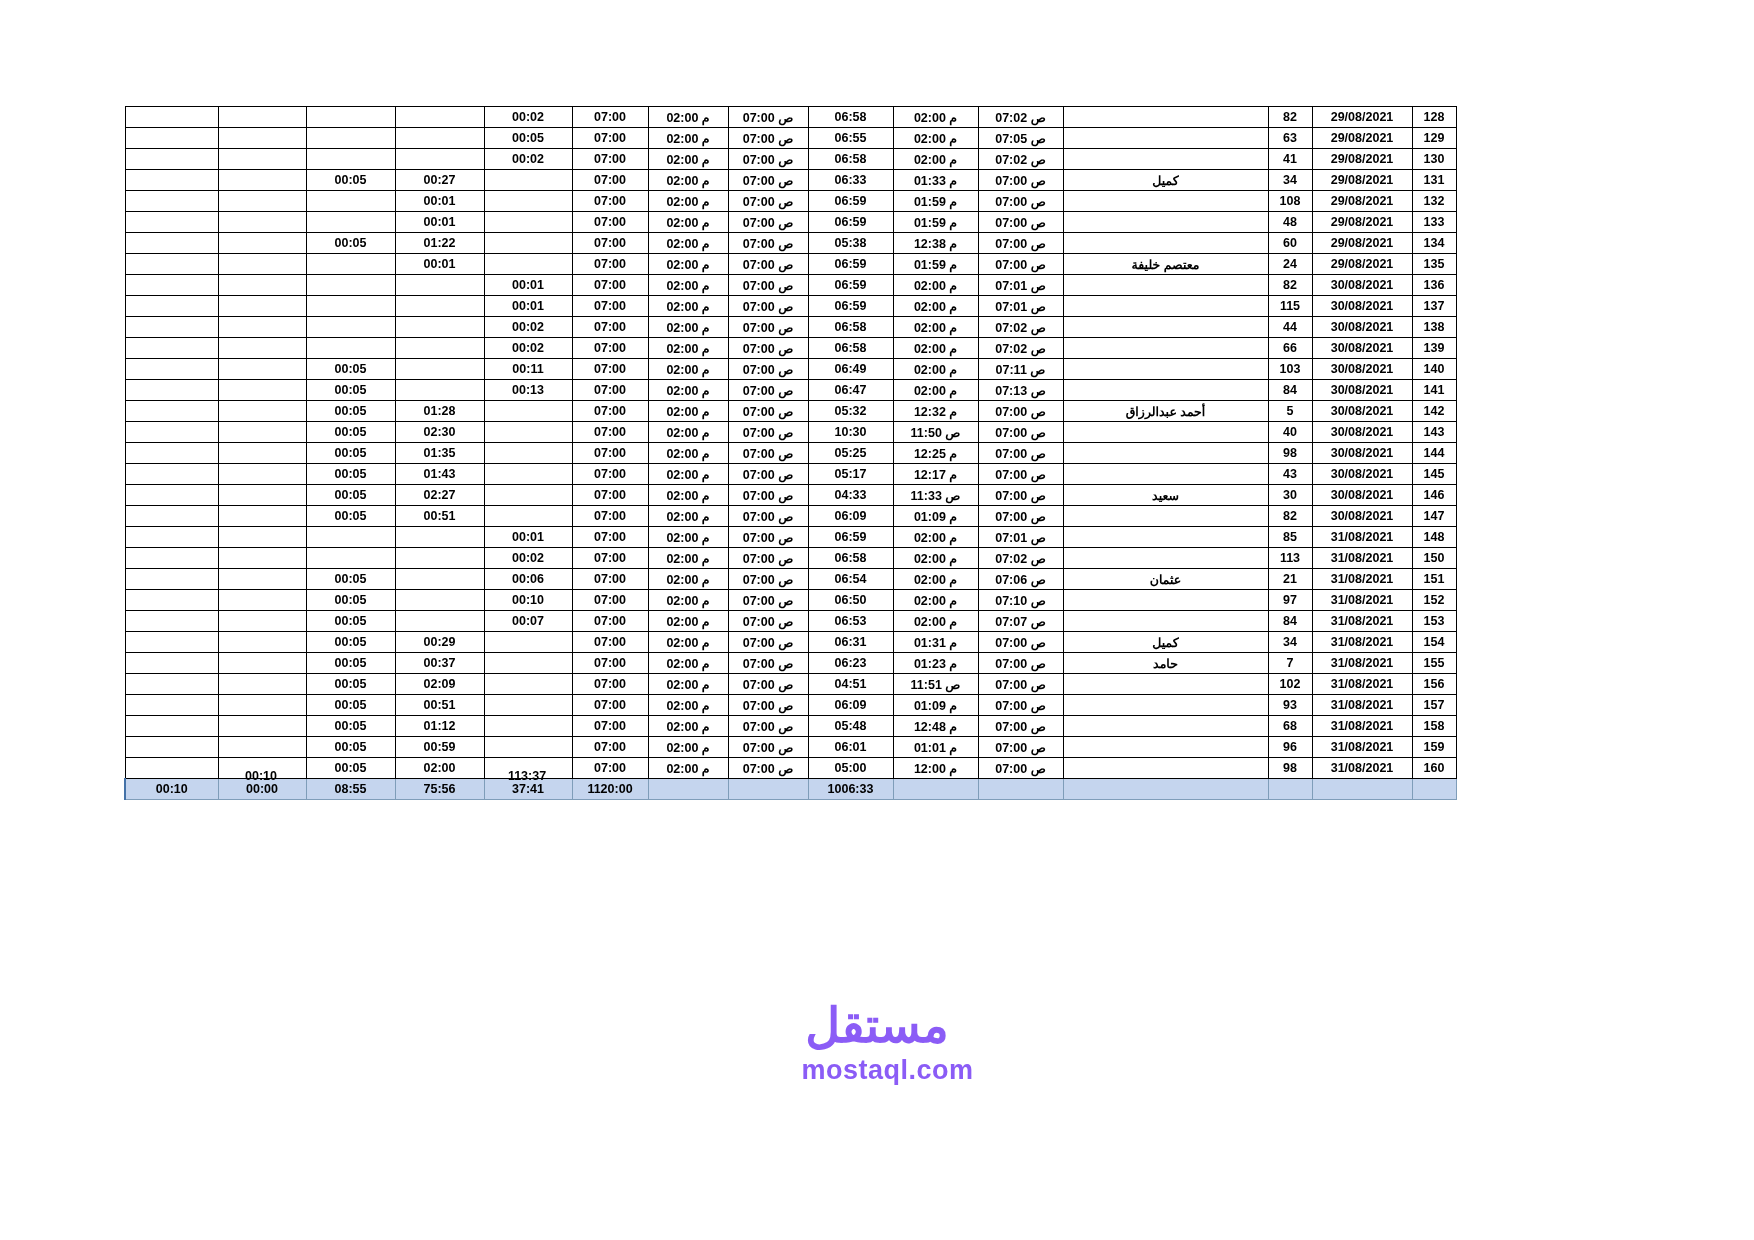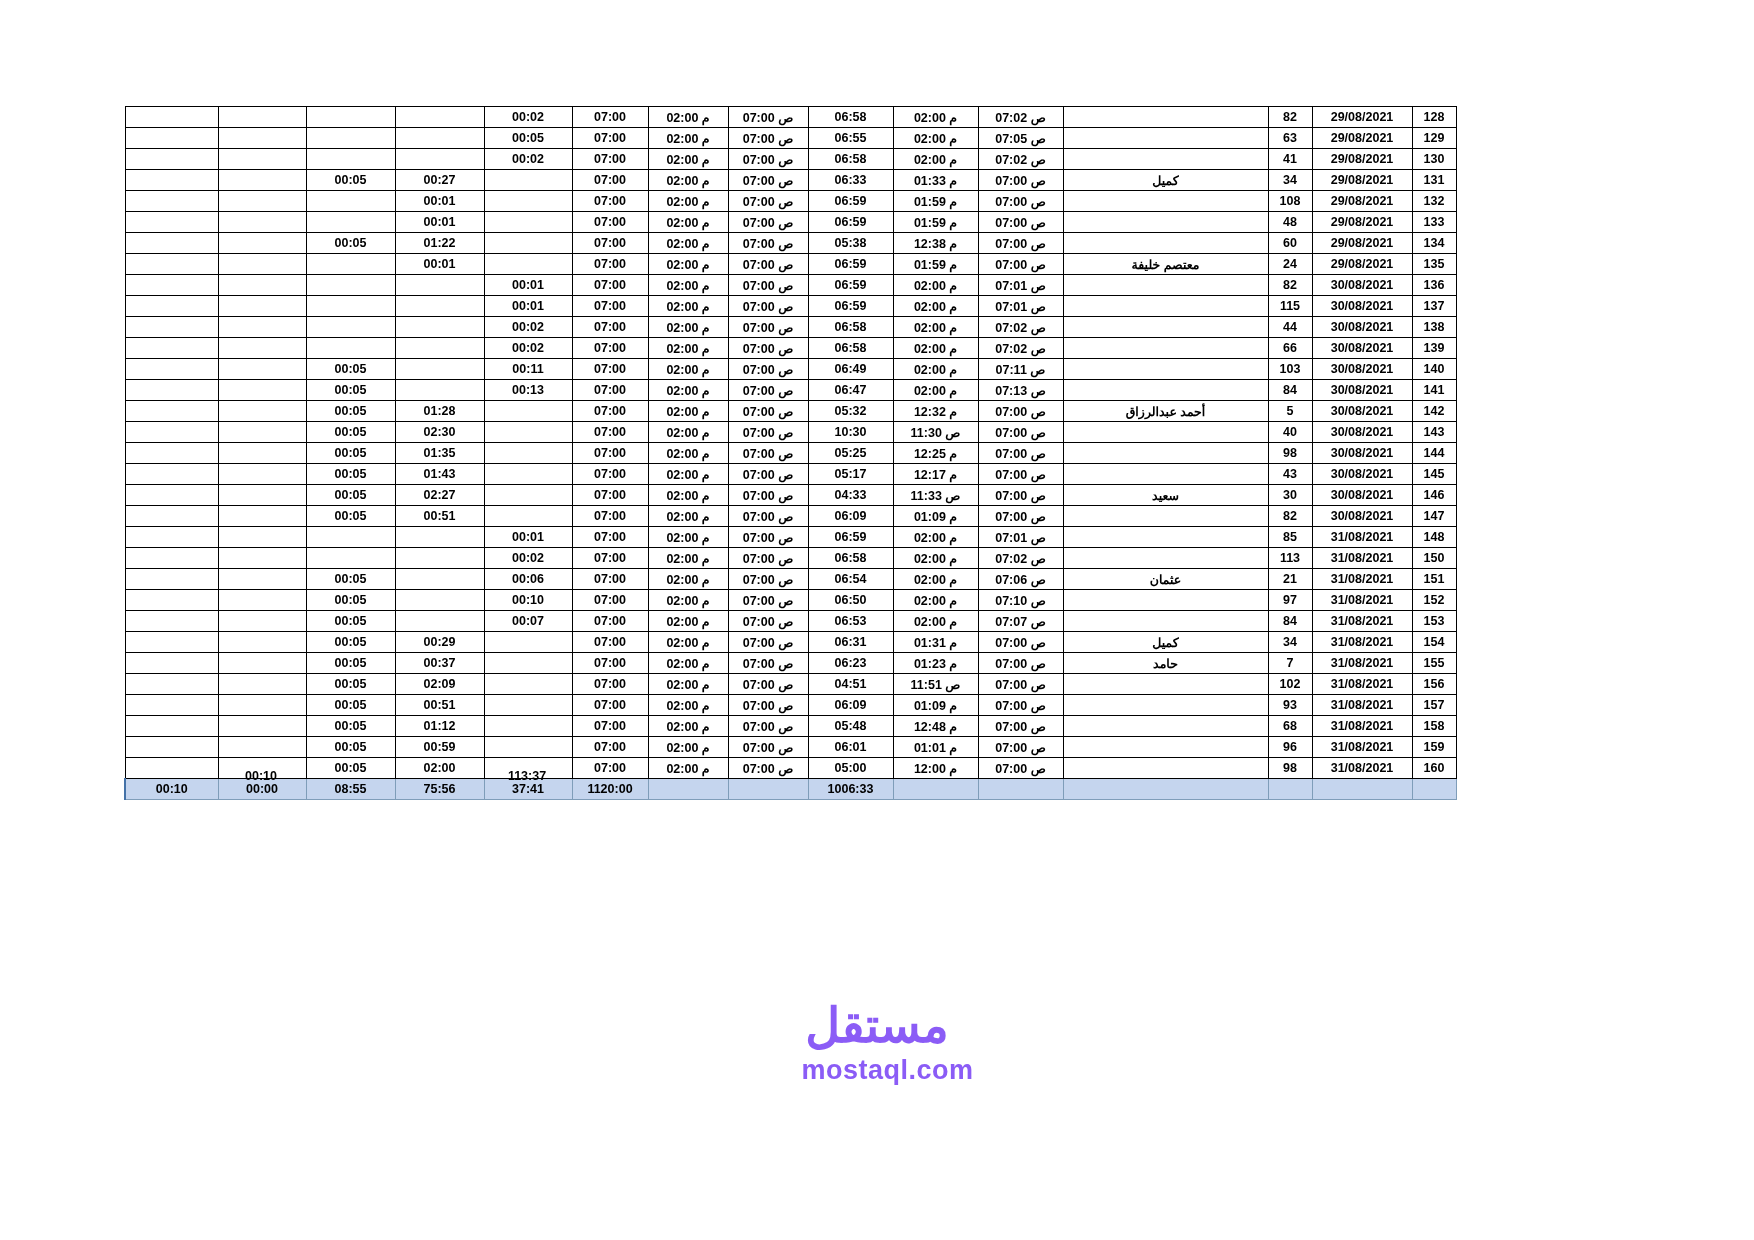--- a/index.html
+++ b/index.html
@@ -405,21 +405,21 @@
         <tr>
           <td></td>
           <td></td>
           <td class="pink">00:05</td>
           <td class="pink">02:30</td>
           <td></td>
           <td>07:00</td>
           <td>02:00 م</td>
           <td>07:00 ص</td>
           <td>10:30</td>
-          <td>11:30 ص</td>
+          <td>11:50 ص</td>
           <td>07:00 ص</td>
           <td class="name"></td>
           <td class="num">40</td>
           <td class="date">30/08/2021</td>
           <td class="idx">143</td>
         </tr>
         <tr>
           <td></td>
           <td></td>
           <td class="pink">00:05</td>

